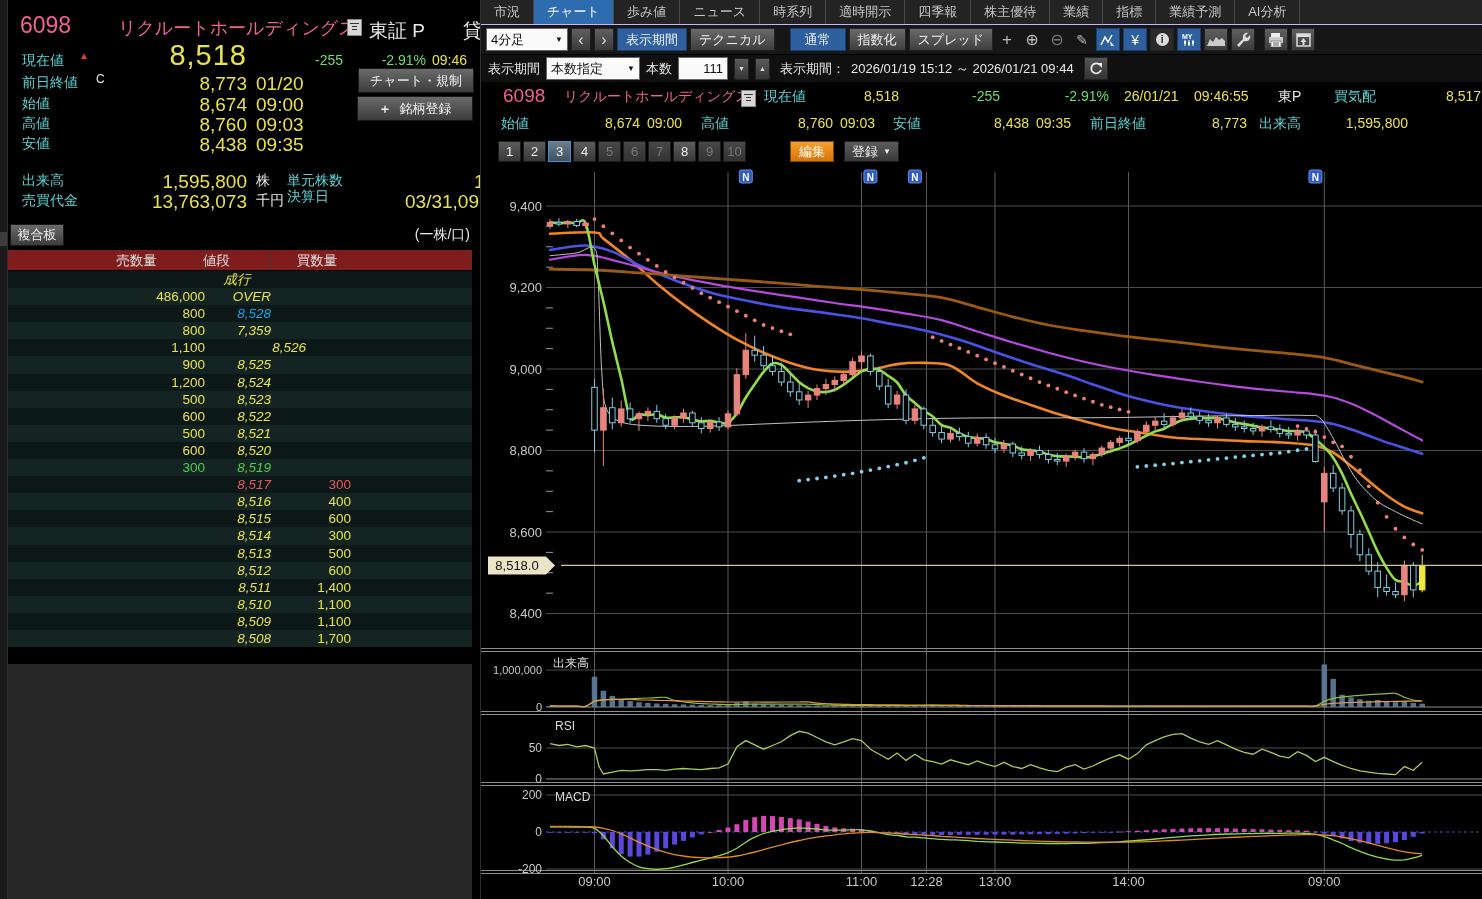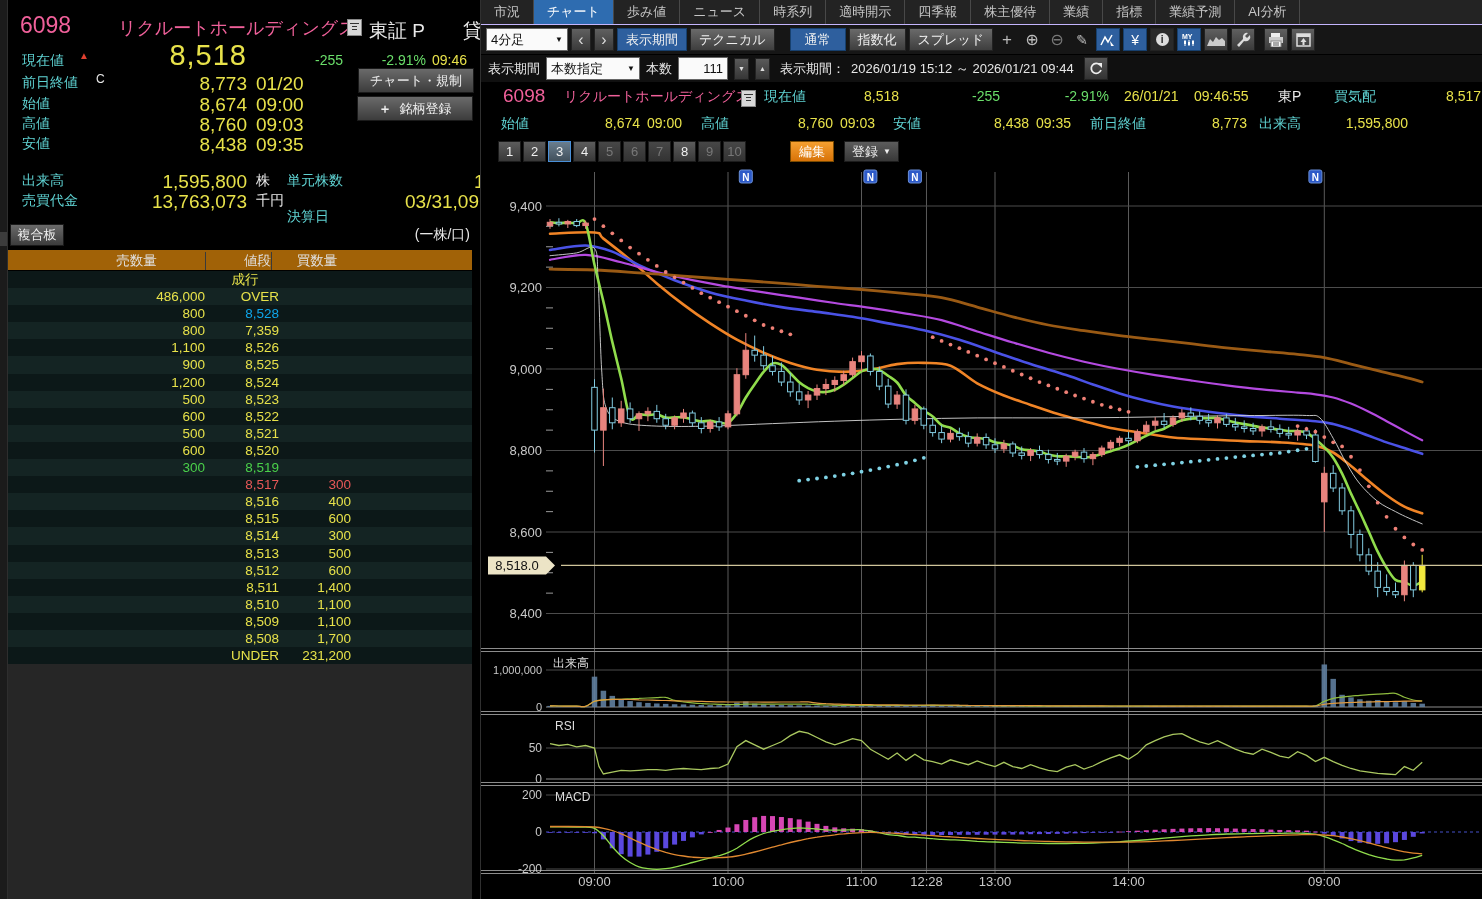--- a/index.html
+++ b/index.html
@@ -19,27 +19,27 @@
   .btn-gray{background:linear-gradient(#6a6a6a,#3c3c3c);border:1px solid #1a1a1a;color:#f0f0f0;
             font-size:13px;display:flex;align-items:center;justify-content:center;cursor:default;}
   .fs14{font-size:14px;} .fs15{font-size:19px;}
   #big-price{font-size:29px;letter-spacing:1px;}
   .doc-icon{display:inline-block;width:13px;height:15px;background:#d8d8d8;border:1px solid #888;position:relative;}
   .doc-icon i,.doc-icon i::before,.doc-icon i::after{content:"";display:block;position:absolute;left:2px;right:2px;height:1px;background:#333;}
   .doc-icon i{top:3px;} .doc-icon i::before{top:3px;} .doc-icon i::after{top:6px;}
 
   
   #order-book{position:absolute;left:8px;top:250px;width:464px;height:414px;font-size:13.5px;}
-  .ob-header{position:relative;height:20px;background:#a16207;border-bottom:1px solid #000;color:#e0e0e0;}
+  .ob-header{position:relative;height:20px;background:#7f1d1d;border-bottom:1px solid #000;color:#e0e0e0;}
   .ob-header span{position:absolute;top:2px;}
   .ob-row{position:relative;height:17.1px;line-height:17.4px;}
   .ob-row.even{background:#0c1818;} .ob-row.odd{background:#142423;}
   .ob-cell{position:absolute;top:0;height:100%;}
   .ob-sell{left:60px;width:137px;text-align:right;}
-  .ob-price{left:203px;width:68px;text-align:right;}
+  .ob-price{left:195px;width:68px;text-align:right;font-style:italic;}
   .ob-buy{left:275px;width:68px;text-align:right;}
 
   
   #right-panel{position:absolute;left:481px;top:0;width:1001px;height:899px;background:#000;}
   #tabbar{position:absolute;left:0;top:0;width:1001px;height:24px;background:#232323;display:flex;border-bottom:1px solid #c4b5fd;}
   .tab{height:24px;line-height:24px;padding:0 13px;font-size:13px;color:#c6c6c6;border-right:1px solid #484848;cursor:default;}
   .tab.sel{background:#2e6cb0;color:#fff;}
   #toolbar{position:absolute;left:0;top:25px;width:1001px;height:29px;background:#161616;display:flex;align-items:center;gap:3px;padding-left:5px;box-sizing:border-box;}
   .dd-white{background:#fafafa;color:#111;border:1px solid #666;height:21px;display:flex;align-items:center;justify-content:space-between;padding:0 4px;font-size:13px;}
   .tb-btn{height:21px;padding:0 8px;font-size:13px;display:flex;align-items:center;justify-content:center;color:#f0f0f0;
@@ -110,30 +110,30 @@
 
     <span class="abs cy fs14" style="left:22px;top:172px;">出来高</span>
     <span class="abs yl fs15 r" style="left:120px;top:171px;width:127px;">1,595,800</span>
     <span class="abs wh fs14" style="left:256px;top:172px;">株</span>
     <span class="abs cy fs14" style="left:287px;top:172px;">単元株数</span>
     <span class="abs yl fs15 clip" style="left:474px;top:171px;width:6px;">100</span>
 
     <span class="abs cy fs14" style="left:22px;top:192px;">売買代金</span>
     <span class="abs yl fs15 r" style="left:120px;top:191px;width:127px;">13,763,073</span>
     <span class="abs wh fs14" style="left:256px;top:192px;">千円</span>
-    <span class="abs cy fs14" style="left:287px;top:208px;">決算日</span>
+    <span class="abs cy fs14" style="left:287px;top:188px;">決算日</span>
     <span class="abs yl fs15 clip" style="left:405px;top:191px;width:75px;">03/31,09,</span>
 
     <div class="abs btn-gray" style="left:10px;top:224px;width:52px;height:20px;">複合板</div>
     <span class="abs wh fs14 r" style="left:390px;top:226px;width:80px;">(一株/口)</span>
 
     <div id="order-book">
         <div class="ob-header">
           <span style="left: 60px; width: 137px; text-align: center; border-right: 1px solid rgb(58, 58, 58);">売数量</span>
-          <span style="left: 195px; width: 68px; text-align: right; border-right: 1px solid rgb(58, 58, 58);">値段</span>
+          <span style="left: 195px; width: 68px; text-align: left; border-right: 1px solid rgb(58, 58, 58);">値段</span>
           <span style="left: 275px; width: 68px; text-align: center;">買数量</span>
         </div>
         <div class="ob-row even">
           <span class="ob-cell ob-sell" style="color: rgb(232, 226, 74);"></span>
           <span class="ob-cell ob-price" style="color: rgb(232, 226, 74); text-align: center;">成行</span>
           <span class="ob-cell ob-buy" style="color: rgb(232, 226, 74);"></span>
         </div>
         <div class="ob-row odd">
           <span class="ob-cell ob-sell" style="color: rgb(232, 226, 74);">486,000</span>
           <span class="ob-cell ob-price" style="color: rgb(232, 226, 74);">OVER</span>
@@ -144,21 +144,21 @@
           <span class="ob-cell ob-price" style="color: #0ea5e9;">8,528</span>
           <span class="ob-cell ob-buy" style="color: rgb(232, 226, 74);"></span>
         </div>
         <div class="ob-row odd">
           <span class="ob-cell ob-sell" style="color: rgb(232, 226, 74);">800</span>
           <span class="ob-cell ob-price" style="color: rgb(232, 226, 74);">7,359</span>
           <span class="ob-cell ob-buy" style="color: rgb(232, 226, 74);"></span>
         </div>
         <div class="ob-row even">
           <span class="ob-cell ob-sell" style="color: rgb(232, 226, 74);">1,100</span>
-          <span class="ob-cell ob-price" style="color: rgb(232, 226, 74);">8,526</span>
+          <span class="ob-cell ob-price" style="color: rgb(232, 226, 74); padding-left: 35px;">8,526</span>
           <span class="ob-cell ob-buy" style="color: rgb(232, 226, 74);"></span>
         </div>
         <div class="ob-row odd">
           <span class="ob-cell ob-sell" style="color: rgb(232, 226, 74);">900</span>
           <span class="ob-cell ob-price" style="color: rgb(232, 226, 74);">8,525</span>
           <span class="ob-cell ob-buy" style="color: rgb(232, 226, 74);"></span>
         </div>
         <div class="ob-row even">
           <span class="ob-cell ob-sell" style="color: rgb(232, 226, 74);">1,200</span>
           <span class="ob-cell ob-price" style="color: rgb(232, 226, 74);">8,524</span>
@@ -231,25 +231,20 @@
         </div>
         <div class="ob-row even">
           <span class="ob-cell ob-sell" style="color: rgb(232, 226, 74);"></span>
           <span class="ob-cell ob-price" style="color: rgb(232, 226, 74);">8,509</span>
           <span class="ob-cell ob-buy" style="color: rgb(232, 226, 74);">1,100</span>
         </div>
         <div class="ob-row odd">
           <span class="ob-cell ob-sell" style="color: rgb(232, 226, 74);"></span>
           <span class="ob-cell ob-price" style="color: rgb(232, 226, 74);">8,508</span>
           <span class="ob-cell ob-buy" style="color: rgb(232, 226, 74);">1,700</span>
-        </div>
-        <div class="ob-row even">
-          <span class="ob-cell ob-sell" style="color: rgb(232, 226, 74);"></span>
-          <span class="ob-cell ob-price" style="color: rgb(232, 226, 74);">UNDER</span>
-          <span class="ob-cell ob-buy" style="color: rgb(232, 226, 74);">231,200</span>
         </div>
       </div>
     <div id="lp-bottom"></div>
   </div>
 
   <div id="right-panel">
     <div id="tabbar">
         <div class="tab">市況</div>
         <div class="tab sel">チャート</div>
         <div class="tab">歩み値</div>

